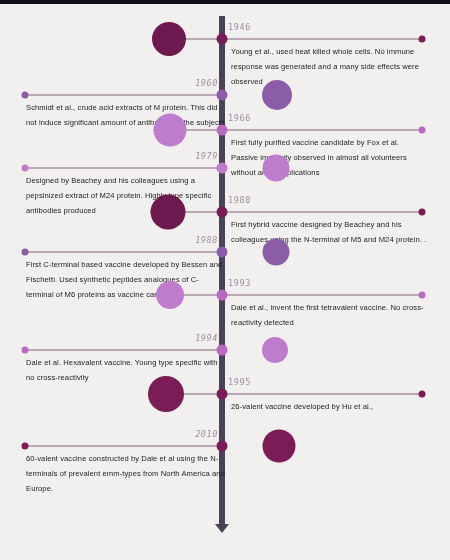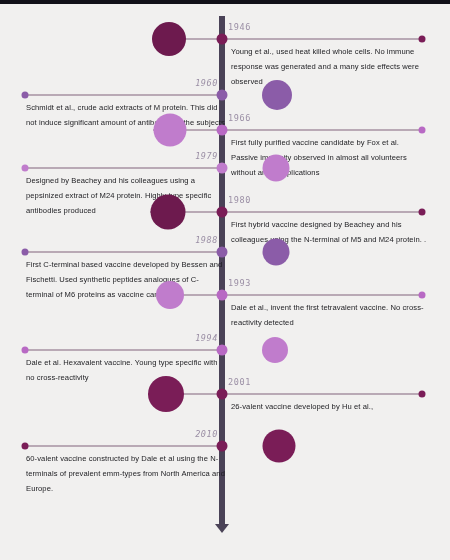--- a/index.html
+++ b/index.html
@@ -178,21 +178,21 @@
       <div class="enddot" style="left: 25px; background: rgb(184, 105, 196);"></div>
       <div class="year left">1994</div>
       <div class="desc left">Dale et al. Hexavalent vaccine. Young type specific with no cross-reactivity</div>
     </div>
     <div class="event" style="top: 382px;">
       <div class="stem" style="left: 222px; width: 200px;"></div>
       <div class="stem" style="left: 148px; width: 74px;"></div>
       <div class="bigdot" style="left: 166px; width: 36px; height: 36px; background: rgb(122, 29, 87);"></div>
       <div class="node" style="left: 222px; width: 11px; height: 11px; background: rgb(122, 29, 87);"></div>
       <div class="enddot" style="left: 422px; background: rgb(122, 29, 87);"></div>
-      <div class="year right">2001</div>
+      <div class="year right">1995</div>
       <div class="desc right">26-valent vaccine developed by Hu et al.,</div>
     </div>
     <div class="event" style="top: 434px;">
       <div class="stem" style="left: 25px; width: 197px;"></div>
       <div class="stem" style="left: 222px;"></div>
       <div class="bigdot" style="left: 278.5px; width: 33px; height: 33px; background: rgb(122, 29, 87);"></div>
       <div class="node" style="left: 222px; width: 11px; height: 11px; background: rgb(122, 29, 87);"></div>
       <div class="enddot" style="left: 25px; background: rgb(122, 29, 87);"></div>
       <div class="year left">2010</div>
       <div class="desc left">60-valent vaccine constructed by Dale et al using the N-terminals of prevalent emm-types from North America and Europe.</div>

